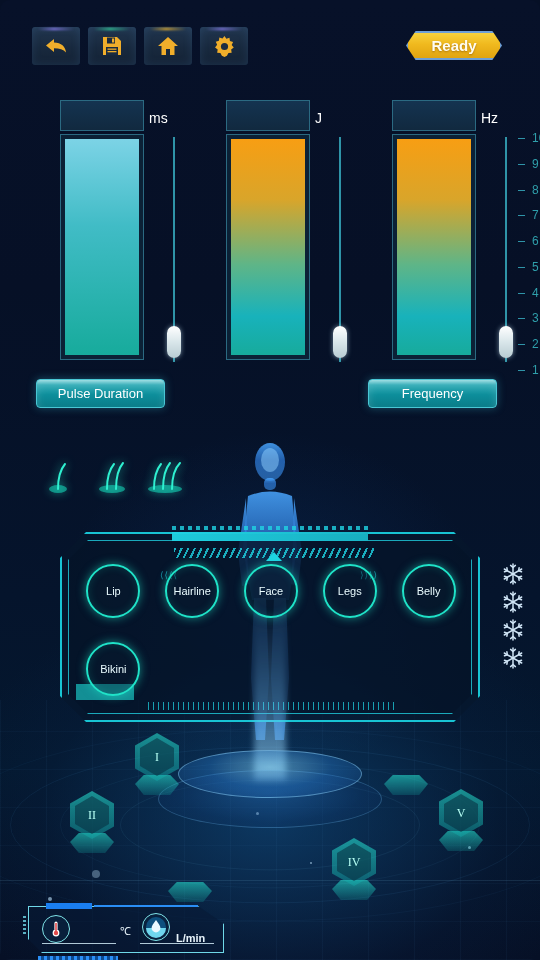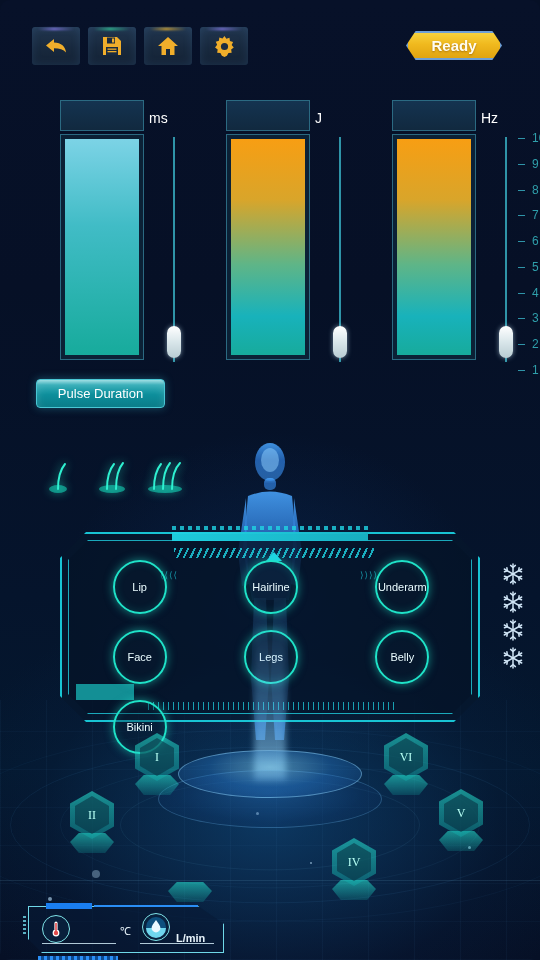--- a/index.html
+++ b/index.html
@@ -144,21 +144,21 @@
     position:absolute; left:88px; bottom:20px; width:250px; height:8px;
     background: repeating-linear-gradient(90deg, #1bb8c9 0 1px, transparent 1px 5px); opacity:.85;
   }
   .hud-swatch { position:absolute; left:16px; bottom:30px; width:58px; height:16px; background:#16a5a8; opacity:.85; }
   .hud-tri { position:absolute; left:206px; top:34px; width:0;height:0;
     border-left:8px solid transparent; border-right:8px solid transparent; border-bottom:9px solid #1fd4e4; }
   .hud-chev { position:absolute; color:#1aa9bb; font-size:9px; letter-spacing:1px; opacity:.85; }
 
   .circle-grid {
     position:absolute; left:22px; top:42px; width:378px; height:140px;
-    display:grid; grid-template-columns: repeat(3,1fr); grid-template-rows: repeat(2,1fr);
+    display:grid; grid-template-columns: repeat(5,1fr); grid-template-rows: repeat(2,1fr);
     align-items:center; justify-items:center;gap:16px;
   }
   .circ {
     width:54px; height:54px; border-radius:50%;
     border:2px solid #1fe3c8; background:rgba(8,30,50,0.35);
     display:flex; align-items:center; justify-content:center;
     color:#eafcff; font-size:11px;
     box-shadow: 0 0 10px rgba(30,225,200,.55), inset 0 0 8px rgba(30,225,200,.18);
   }
 
@@ -342,20 +342,21 @@
           <div class="tick" style="top: 188.444px;"></div>
           <div class="tick-lbl" style="top: 188.444px;">3</div>
           <div class="tick" style="top: 214.222px;"></div>
           <div class="tick-lbl" style="top: 214.222px;">2</div>
           <div class="tick" style="top: 240px;"></div>
           <div class="tick-lbl" style="top: 240px;">1</div>
         </div>
     </div>
 
     <div class="sl-btn b0">Pulse Duration</div>
+    <div class="sl-btn b2">Frequency</div>
   </div>
 
   <div class="hair-row">
     <span class="hair-ico">
       <svg width="36" height="40" viewBox="0 0 36 40">
         <ellipse cx="14" cy="33" rx="9" ry="4" fill="#15e0bf" opacity=".55"></ellipse>
         <path d="M14 33 C14 22 16 14 21 8" stroke="#2ff0d0" stroke-width="2" fill="none" stroke-linecap="round"></path>
       </svg>
     </span>
     <span class="hair-ico">
@@ -407,21 +408,20 @@
     <div class="hud-hatch"></div>
     <div class="hud-tri"></div>
     <div class="hud-chev" style="left:100px;top:52px;">⟨⟨⟨⟨</div>
     <div class="hud-chev" style="left:300px;top:52px;">⟩⟩⟩⟩</div>
     <div class="hud-ruler"></div>
     <div class="hud-swatch"></div>
 
     <div class="circle-grid" id="area-grid">
         <div class="circ">Lip</div>
         <div class="circ">Hairline</div>
-        <div class="circ">Underarm</div>
         <div class="circ">Face</div>
         <div class="circ">Legs</div>
         <div class="circ">Belly</div>
         <div class="circ">Bikini</div>
       </div>
   </div>
 
   <div class="snow-col" id="snow-col">
       <span><svg class="snow" viewBox="0 0 24 24">
           <g stroke="#cfe4f5" stroke-width="1.5" stroke-linecap="round" fill="none">
@@ -506,26 +506,20 @@
         <div class="pedestal"></div>
         <div class="hexwrap">
           <div class="hex"></div>
           <div class="hex-in">
             <span>V</span>
           </div>
         </div>
       </div>
       <div class="badge" style="left: 382px; top: 733px;">
         <div class="pedestal"></div>
-        <div class="hexwrap">
-          <div class="hex"></div>
-          <div class="hex-in">
-            <span>VI</span>
-          </div>
-        </div>
       </div>
     </div>
 
   <div class="bpanel bp-left">
     <div class="bpanel-frame"></div>
     <div class="bp-blue-tab"></div>
     <div class="bp-blue-line" style="width:104px;"></div>
     <div class="bp-foot" style="width:80px;"></div>
     <div class="bp-side"></div>
 

